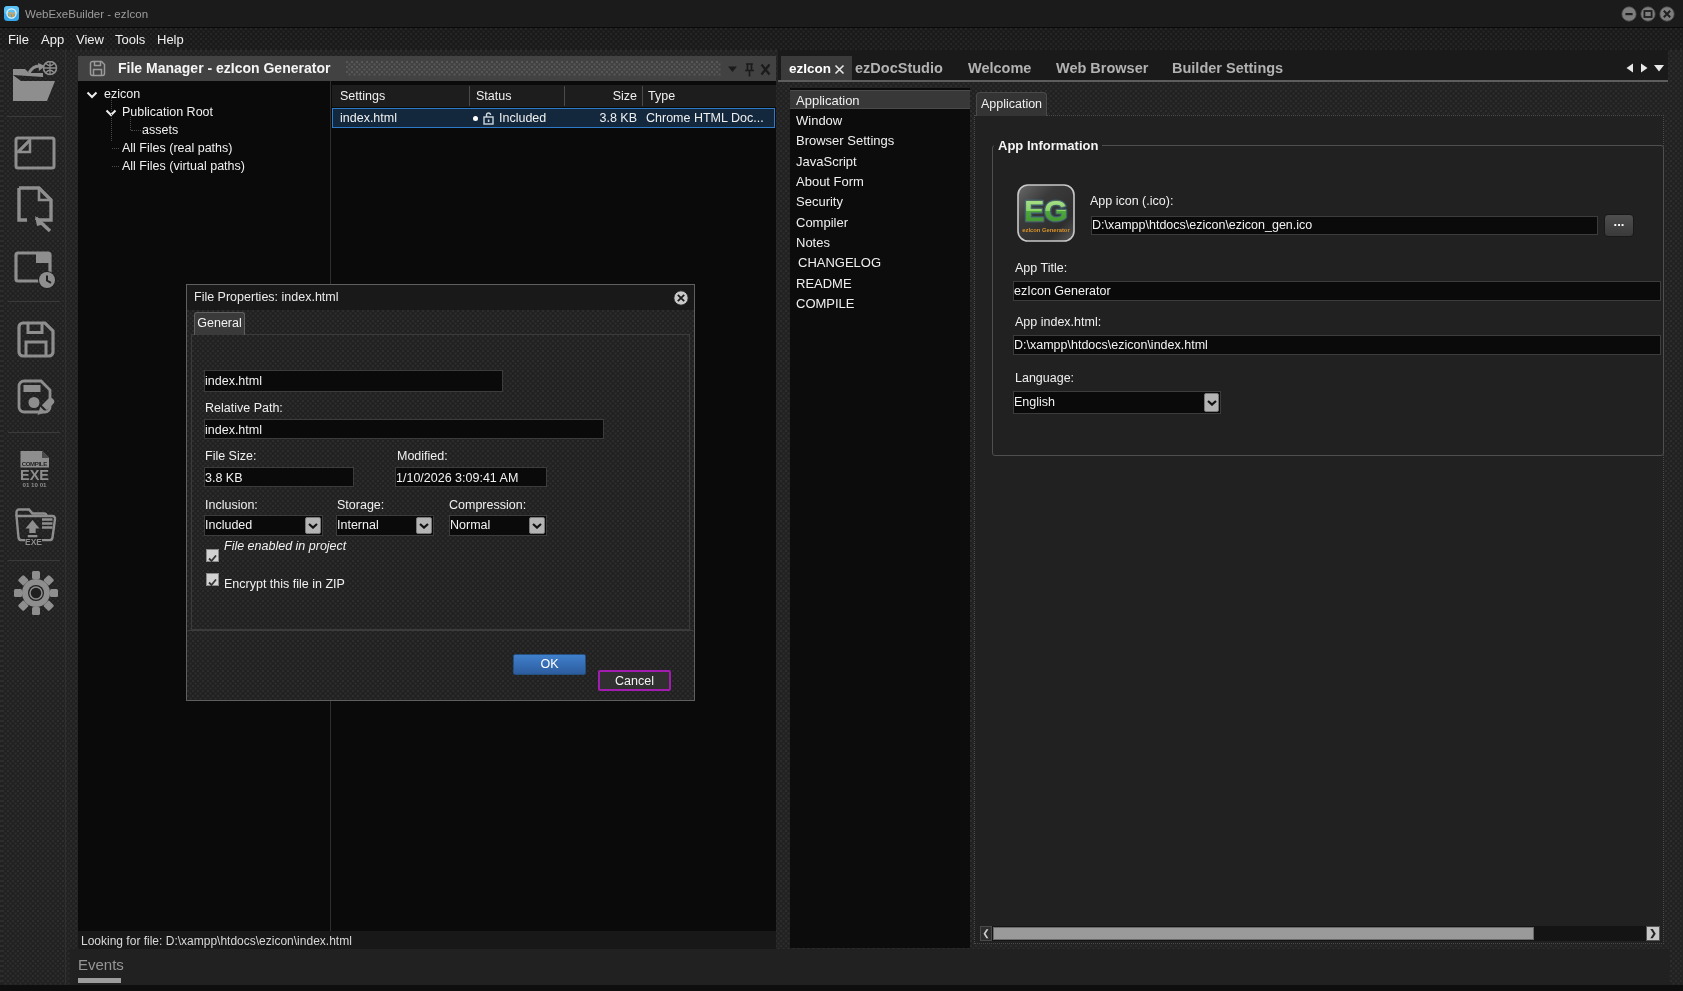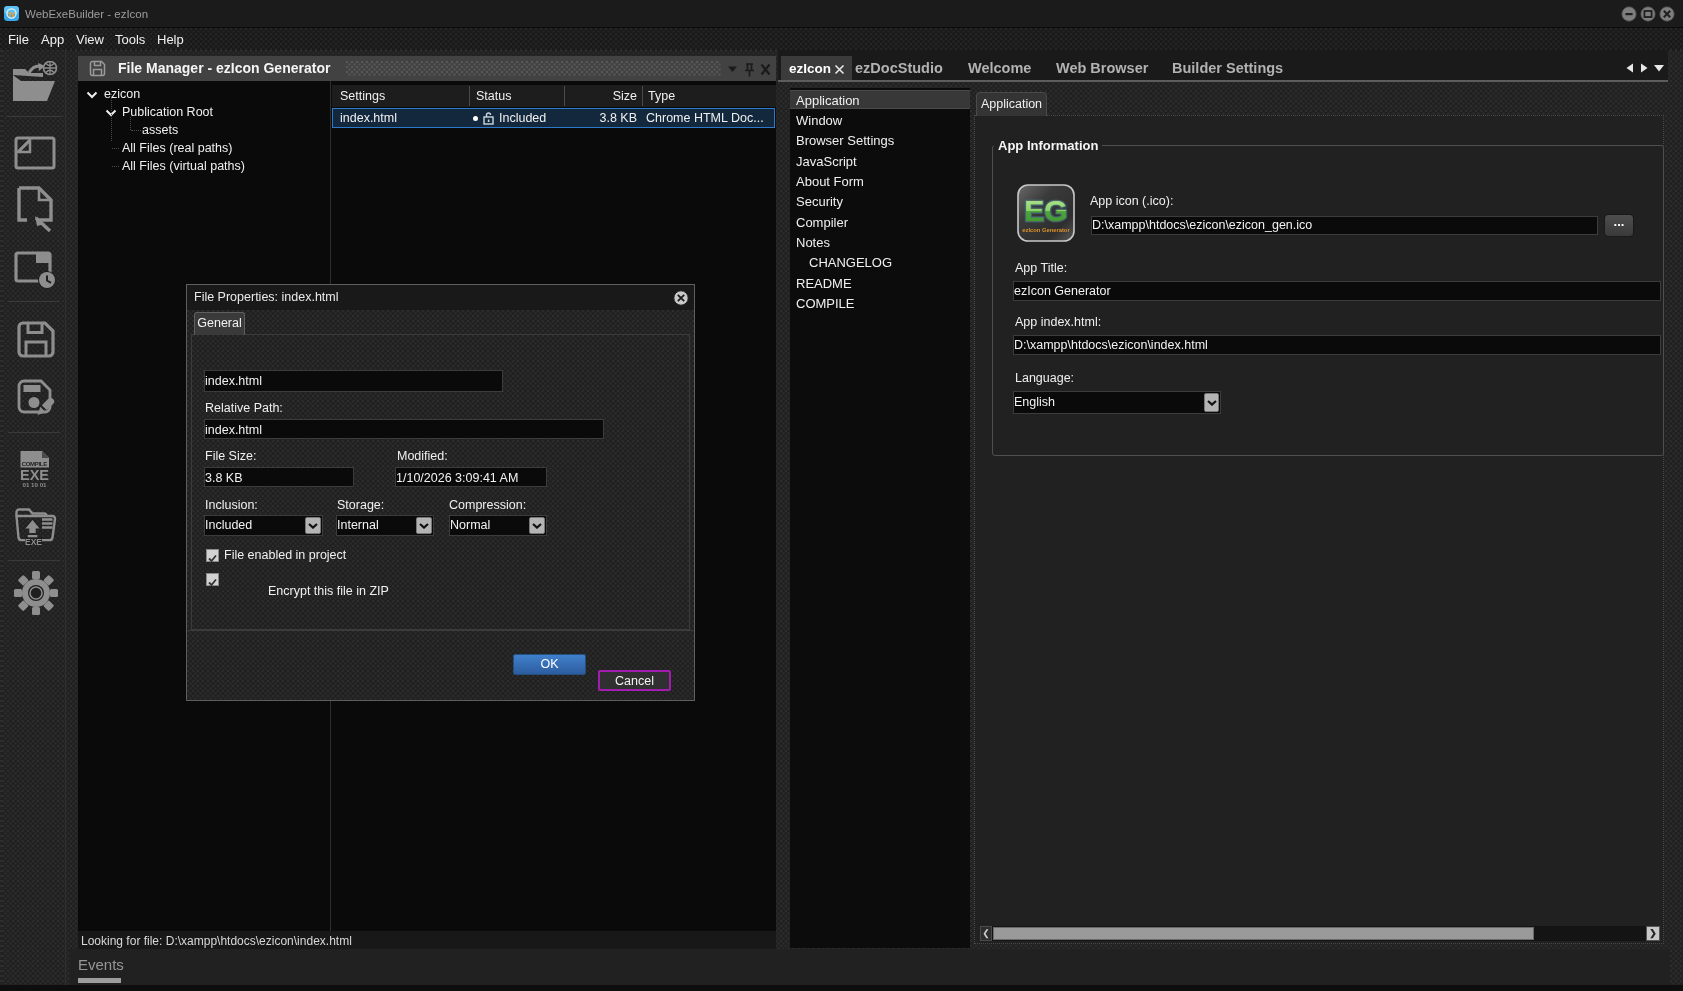--- a/index.html
+++ b/index.html
@@ -246,21 +246,21 @@
   <div class="abs" style="left:790px;top:88px;width:180px;height:860px;background:#0c0c0c;">
     <div class="abs" style="left:0;top:2px;width:180px;height:19px;background:#383838;border-top:1px solid #4a4a4a;border-bottom:1px solid #4a4a4a;"></div>
     <div class="abs txt" style="left:6px;top:5px;font-size:13px;">Application</div>
     <div class="abs txt" style="left:6px;top:25px;font-size:13px;">Window</div>
     <div class="abs txt" style="left:6px;top:45px;font-size:13px;">Browser Settings</div>
     <div class="abs txt" style="left:6px;top:66px;font-size:13px;">JavaScript</div>
     <div class="abs txt" style="left:6px;top:86px;font-size:13px;">About Form</div>
     <div class="abs txt" style="left:6px;top:106px;font-size:13px;">Security</div>
     <div class="abs txt" style="left:6px;top:127px;font-size:13px;">Compiler</div>
     <div class="abs txt" style="left:6px;top:147px;font-size:13px;">Notes</div>
-    <div class="abs txt" style="left:19px;top:167px;font-size:13px;">CHANGELOG</div>
+    <div class="abs txt" style="left:8px;top:167px;font-size:13px;">CHANGELOG</div>
     <div class="abs txt" style="left:6px;top:188px;font-size:13px;">README</div>
     <div class="abs txt" style="left:6px;top:208px;font-size:13px;">COMPILE</div>
   </div>
 
   <div class="abs" style="left:974px;top:115px;width:690px;height:829px;border:1px dotted #4a4a4a;background:#212121;"></div>
   <div class="abs" style="left:976px;top:92px;width:71px;height:24px;background:#343434;border:1px solid #4a4a4a;border-bottom:none;border-radius:4px 4px 0 0;">
     <div class="abs" style="left:0;top:4px;width:100%;text-align:center;color:#f0f0f0;font-size:12.5px;">Application</div>
   </div>
 
   <div class="abs" style="left:992px;top:145px;width:672px;height:311px;border:1px solid #4f4f4f;border-radius:3px;"></div>
@@ -363,24 +363,24 @@
         <svg width="10" height="6" viewBox="0 0 10 6">
           <path d="M1 1 L5 4.6 L9 1" fill="none" stroke="#111" stroke-width="2.2"></path>
         </svg>
       </div></div>
 
   <div class="abs" style="left:19px;top:264px;width:13px;height:13px;background:#d2d2d2;border:1px solid #8a8a8a;">
     <svg width="11" height="11" viewBox="0 0 11 11">
         <path d="M2 5.5 L4.5 8 L9 2.5" fill="none" stroke="#333" stroke-width="1.8"></path>
       </svg>
   </div>
-  <div class="abs txt" style="left:37px;top:263px;">File enabled in project</div>
+  <div class="abs txt" style="left:37px;top:254px;font-style:italic;">File enabled in project</div>
   <div class="abs" style="left:19px;top:288px;width:13px;height:13px;background:#d2d2d2;border:1px solid #8a8a8a;">
     <svg width="11" height="11" viewBox="0 0 11 11">
         <path d="M2 5.5 L4.5 8 L9 2.5" fill="none" stroke="#333" stroke-width="1.8"></path>
       </svg>
   </div>
-  <div class="abs txt" style="left:37px;top:299px;margin-left:44px;">Encrypt this file in ZIP</div>
+  <div class="abs txt" style="left:37px;top:292px;">Encrypt this file in ZIP</div>
 
   <div class="abs" style="left:1px;top:345px;width:505px;border-top:1px solid #3c3c3c;"></div>
   <div class="abs" style="left:326px;top:369px;width:73px;height:21px;background:linear-gradient(#4080cc,#2c5c9e);border:1px solid #24507e;border-radius:2px;color:#fff;font-size:12.5px;text-align:center;line-height:19px;">OK</div>
   <div class="abs" style="left:411px;top:385px;width:73px;height:21px;background:#303030;border:2px solid #a21caf;border-radius:2px;color:#f2f2f2;font-size:12.5px;text-align:center;line-height:19px;">Cancel</div>
 </div>
 
 </body></html>

